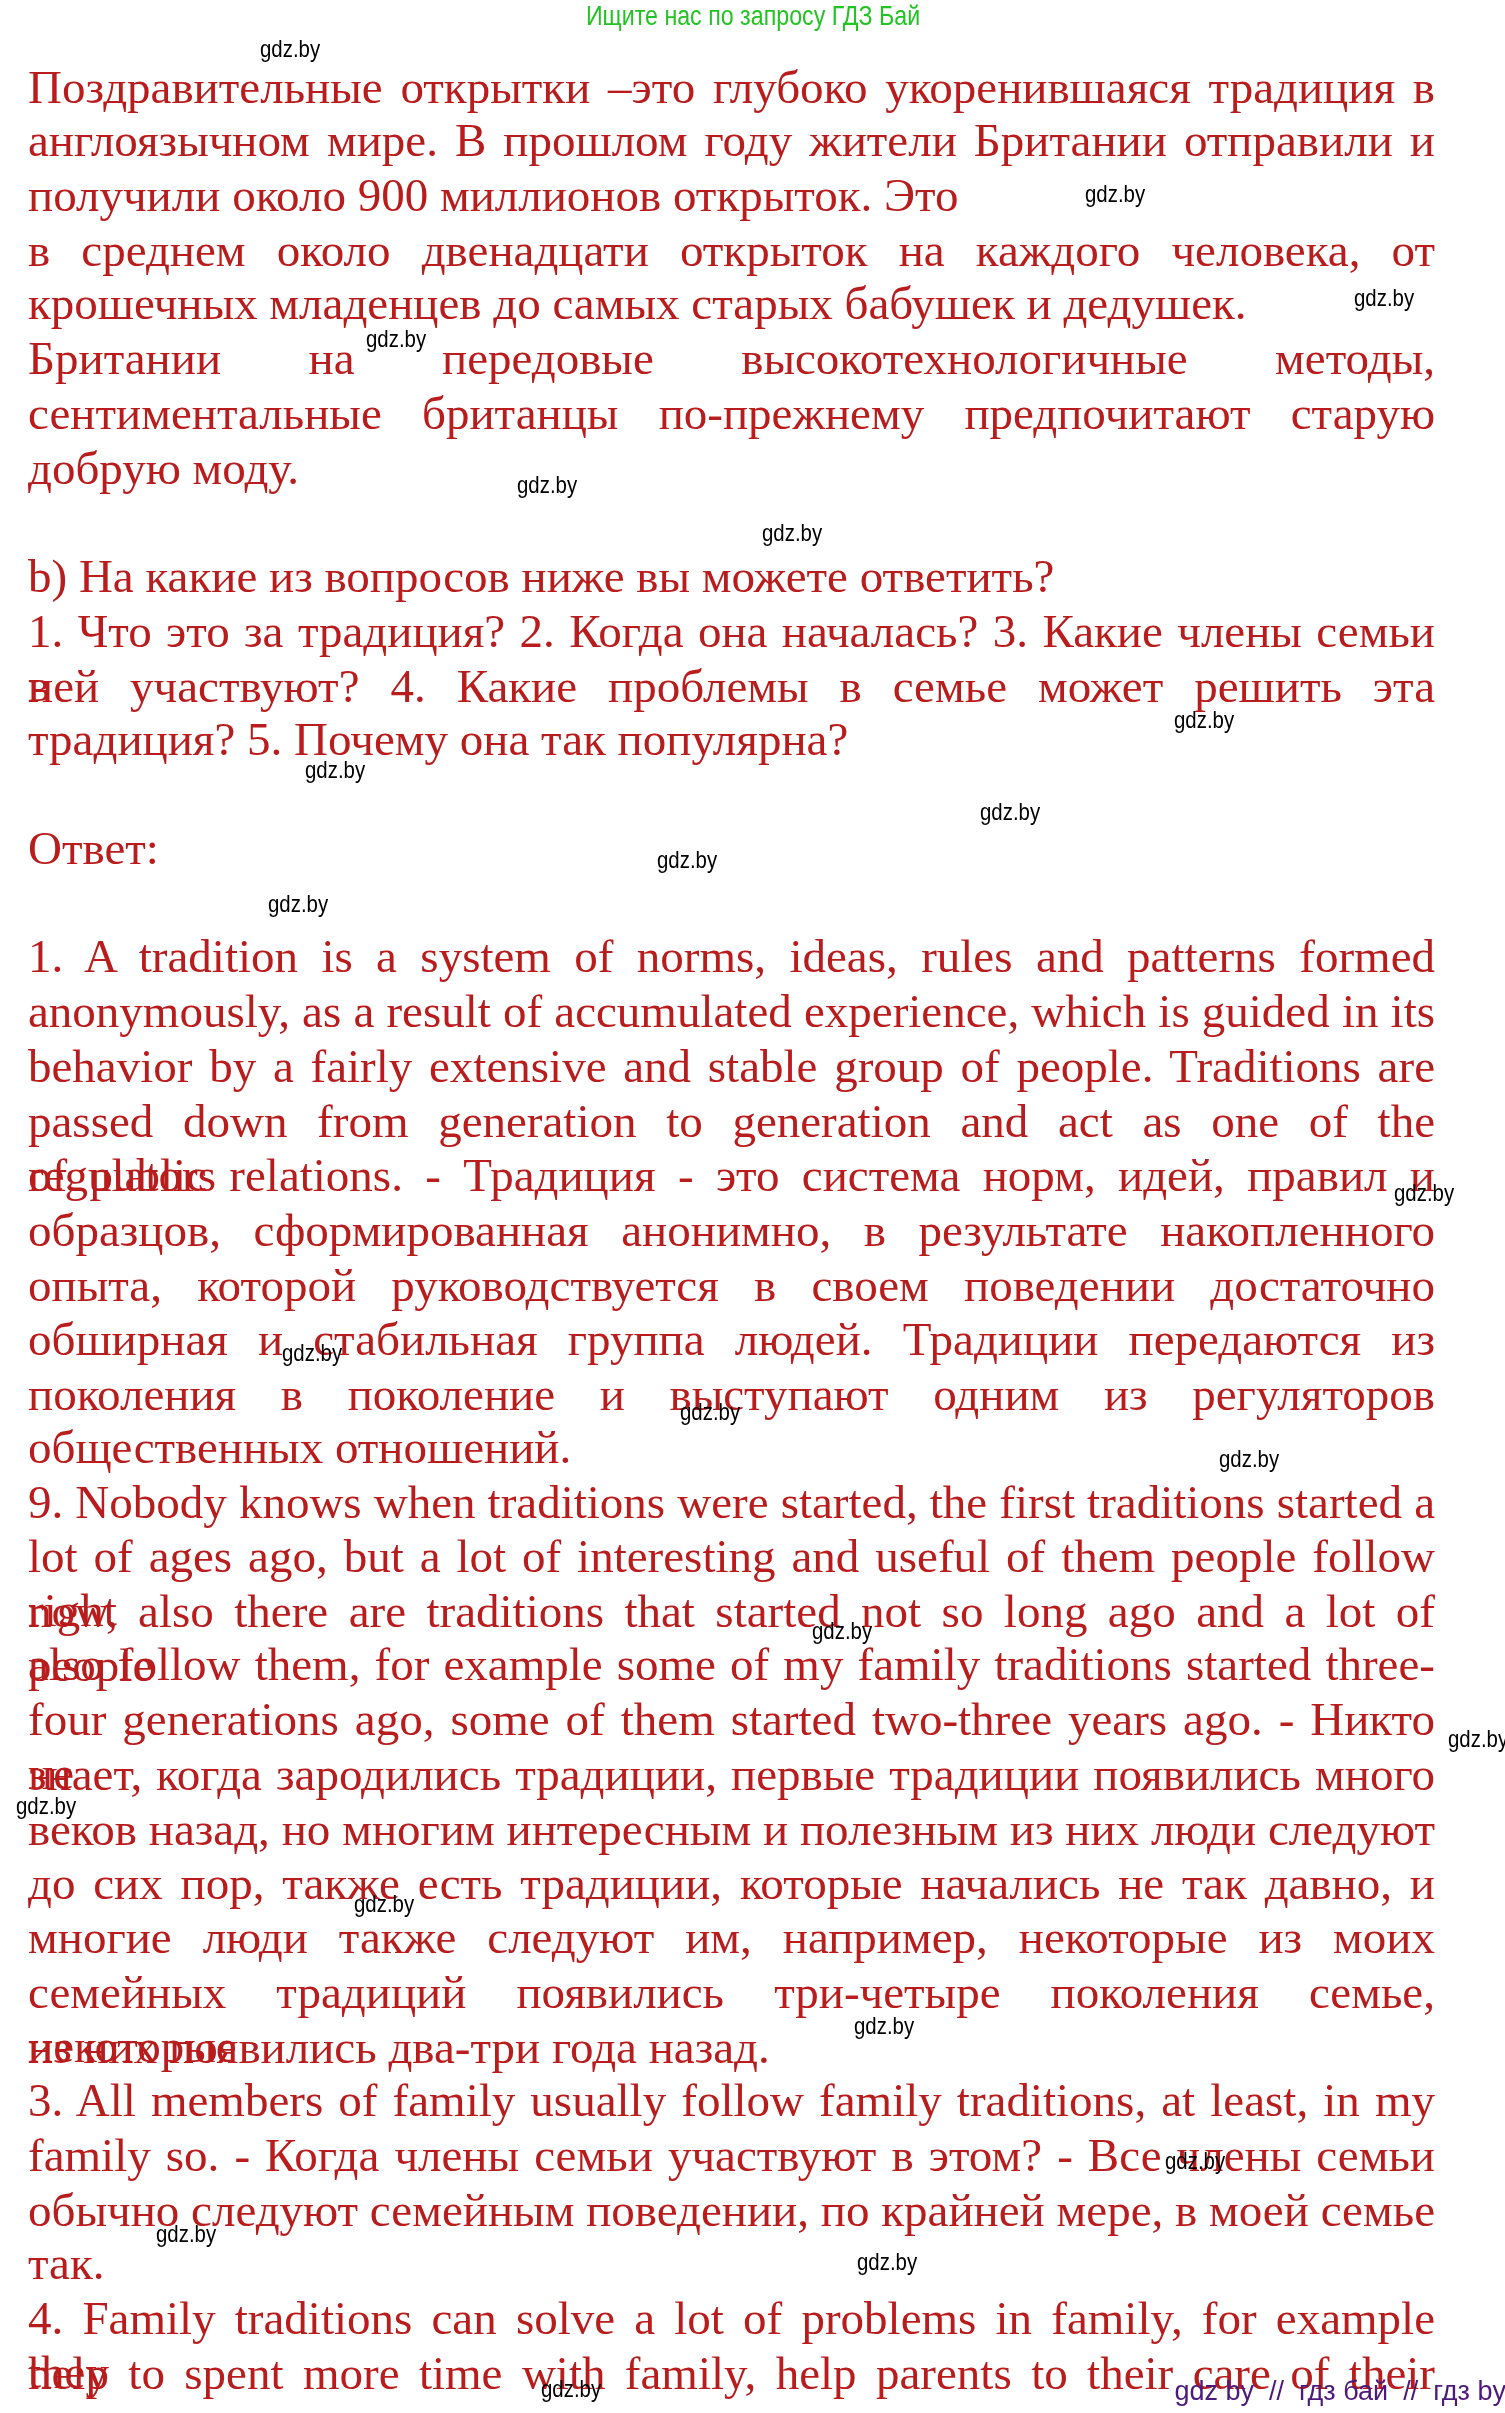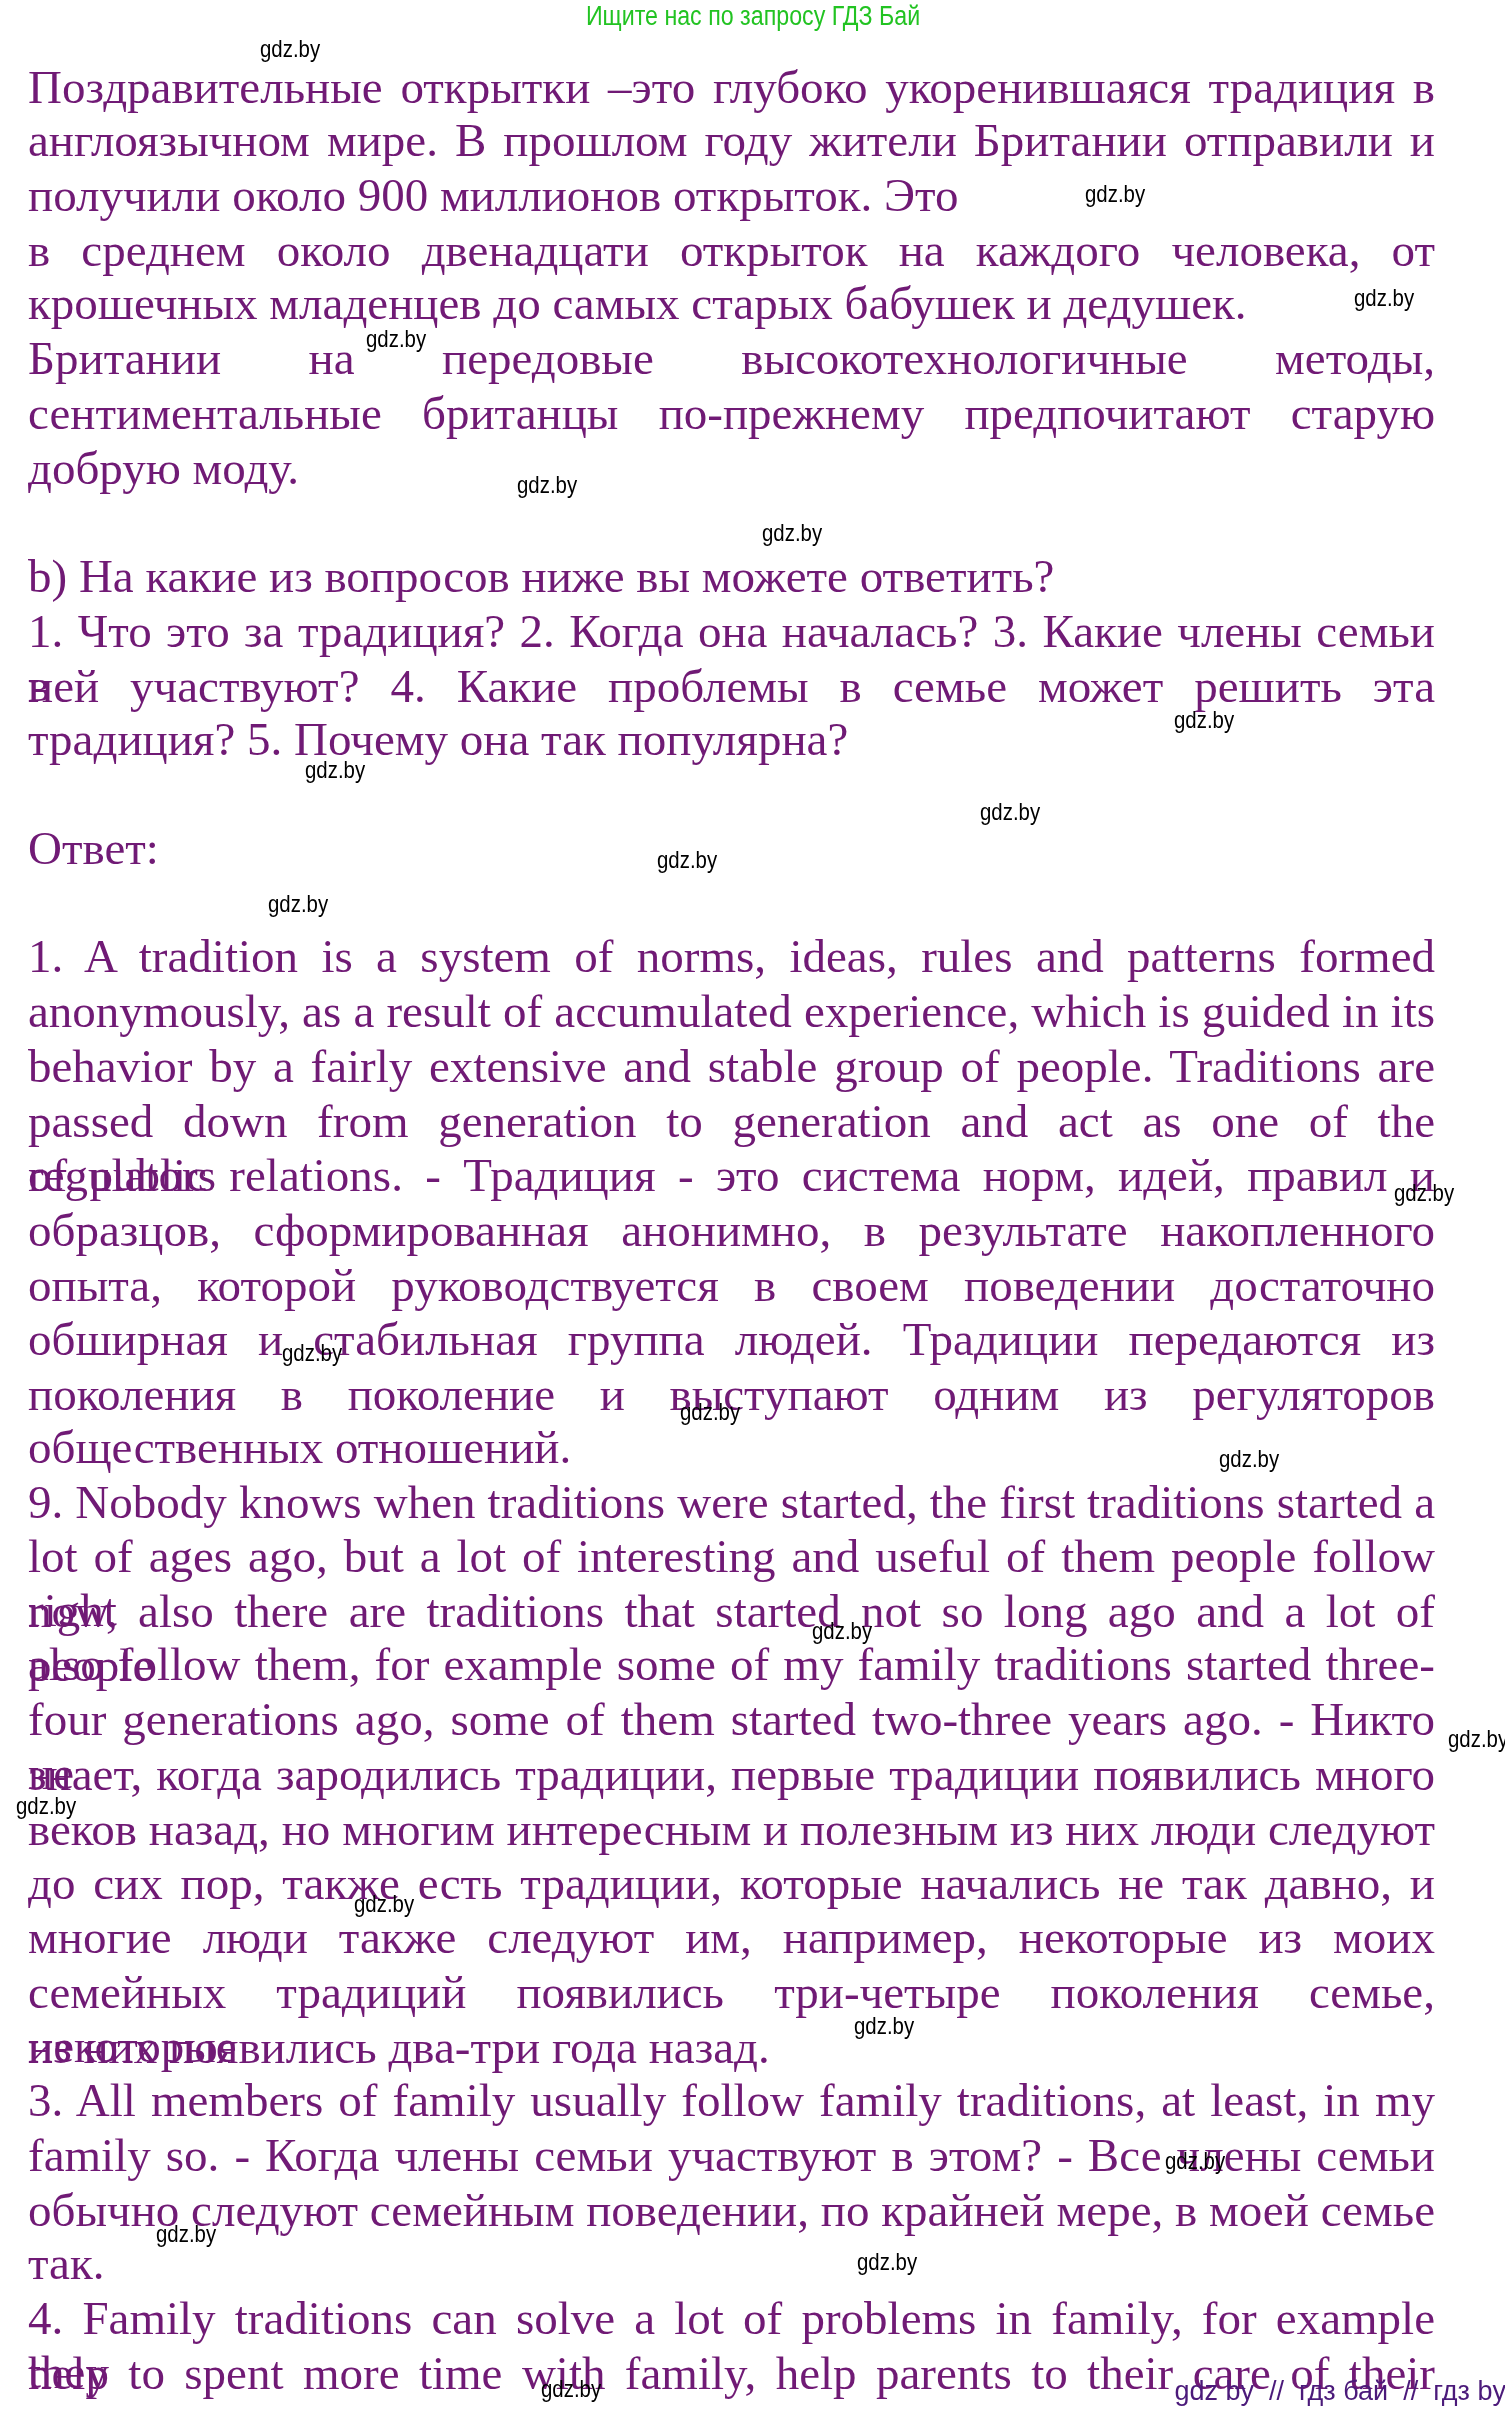--- a/index.html
+++ b/index.html
@@ -1,18 +1,18 @@
 <!DOCTYPE html>
 <html style="font-size:12.7px"><head>
 <meta charset="utf-8">
 <style>
   html,body{margin:0;padding:0;background:#fff;}
   body{width:1506px;height:2413px;position:relative;overflow:hidden;}
   .header{position:absolute;top:0;left:0;width:1506px;text-align:center;font-family:"Liberation Sans",sans-serif;font-size:27px;color:#22c322;line-height:32px;transform:scaleX(0.86);}
-  .ln{position:absolute;left:28px;width:1407px;font-family:"Liberation Serif",serif;font-size:47px;line-height:54px;height:54px;color:#701a75;white-space:nowrap;overflow:visible;}
+  .ln{position:absolute;left:28px;width:1407px;font-family:"Liberation Serif",serif;font-size:47px;line-height:54px;height:54px;color:#b91c1c;white-space:nowrap;overflow:visible;}
   .ln.j{text-align:justify;text-align-last:justify;white-space:normal;}
   .wm{position:absolute;font-family:"Liberation Sans",sans-serif;font-size:24px;color:#000;line-height:27px;transform:scaleX(0.85);transform-origin:left top;}
   .footer{position:absolute;top:2375px;left:0;width:1506px;text-align:right;font-family:"Liberation Sans",sans-serif;font-size:27px;color:#4b1a7a;line-height:32px;}
 </style>
 </head>
 <body>
 
 <div class="header">Ищите нас по запросу ГДЗ Бай</div>
 
 <div class="ln j" style="top:60px">Поздравительные открытки –это глубоко укоренившаяся традиция в</div>

